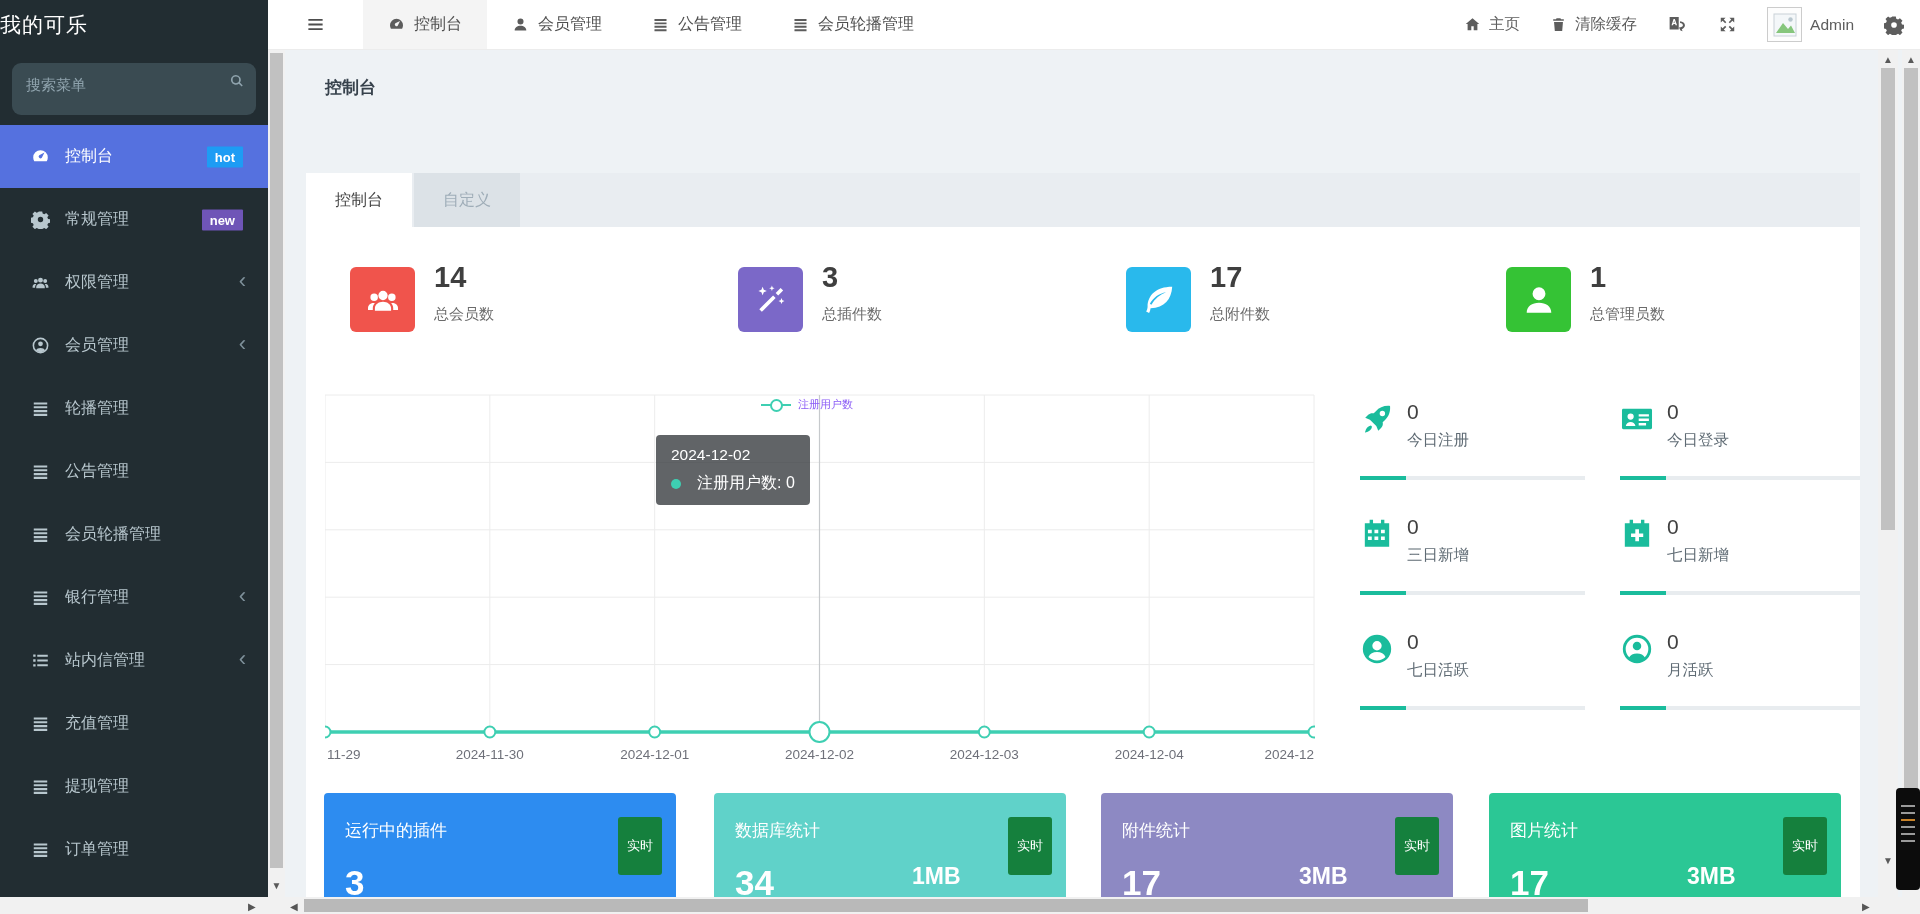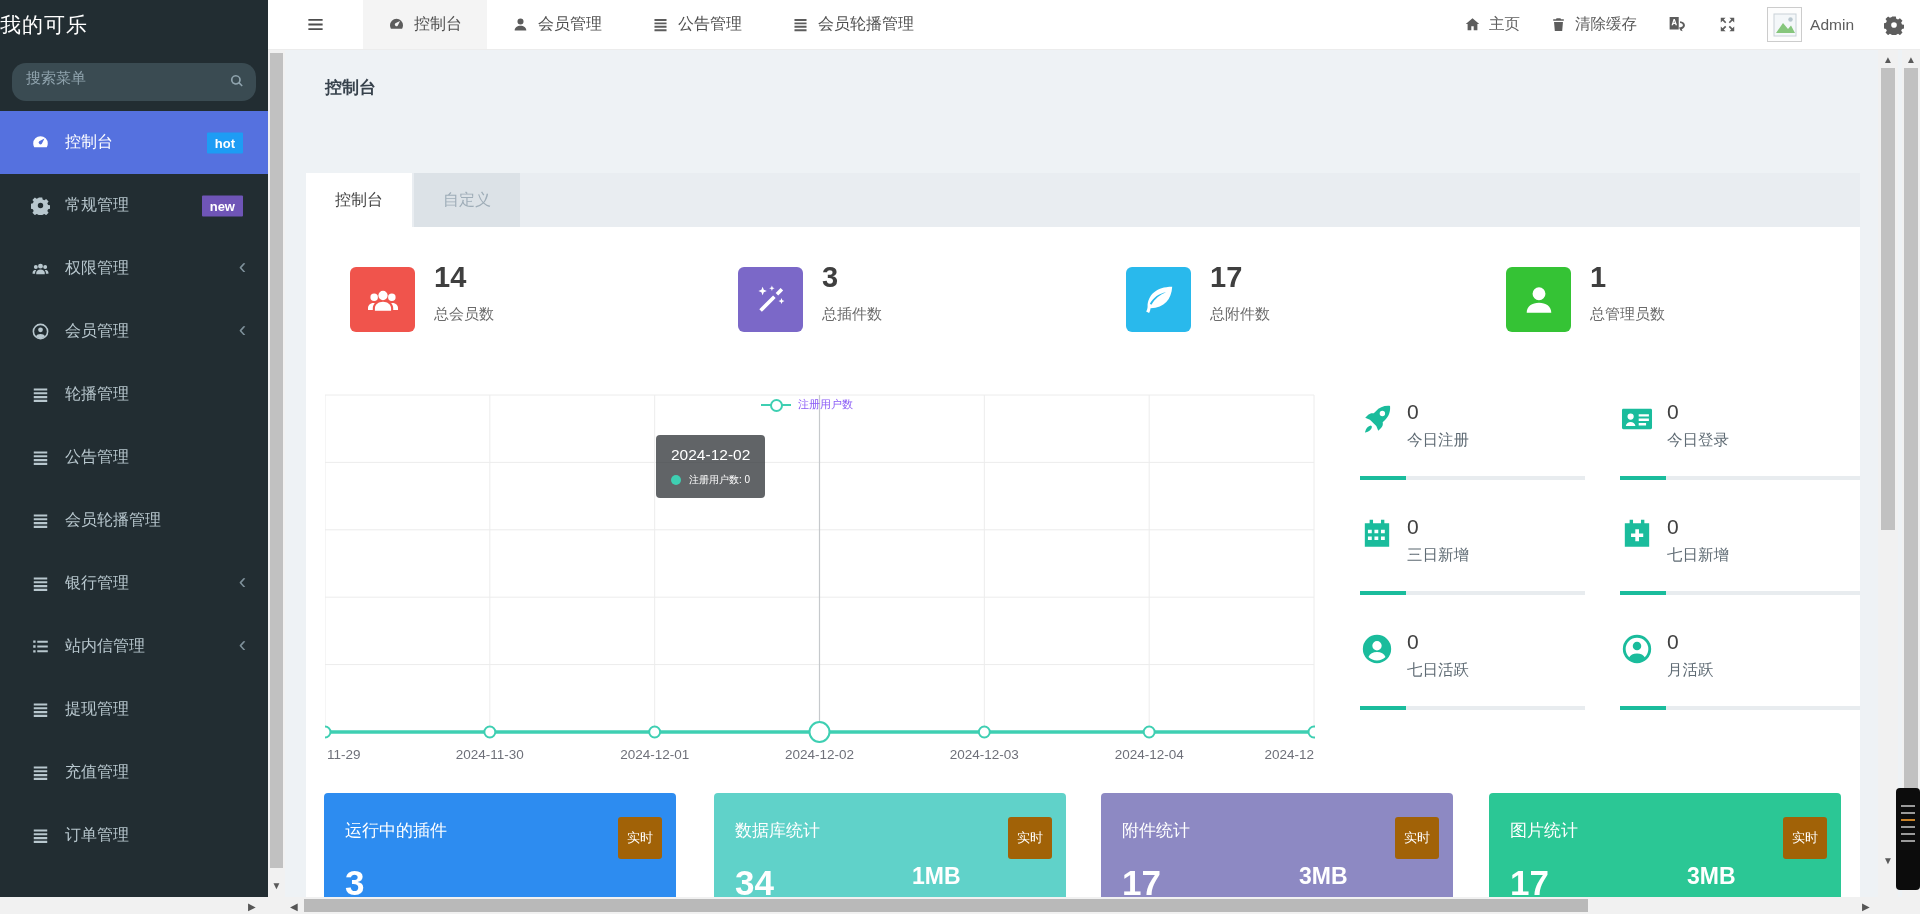--- a/index.html
+++ b/index.html
@@ -3,21 +3,21 @@
 <meta charset="utf-8">
 <style>
 *{margin:0;padding:0;box-sizing:border-box}
 html,body{width:1920px;height:914px;overflow:hidden;background:#eef2f5;
  font-family:"Liberation Sans","DejaVu Sans",sans-serif}
 #app{position:relative;width:1920px;height:914px}
 
 #sidebar{position:absolute;left:0;top:0;width:268px;height:914px;background:#222d32;z-index:3}
 #logo{height:50px;line-height:50px;text-align:left;color:#fff;font-size:21px;letter-spacing:1px}
 #searchwrap{margin:13px 12px 10px;position:relative}
-#searchinput{width:100%;height:38px;background:#3a4b52;border:none;border-radius:14px;color:#cfd8dc;font-size:15px;padding:0 38px 9px 14px;outline:none}
+#searchinput{width:100%;height:52px;background:#3a4b52;border:none;border-radius:9px;color:#cfd8dc;font-size:15px;padding:0 38px 9px 14px;outline:none}
 #searchinput::placeholder{color:#8fa3ad}
 .sic{position:absolute;right:11px;top:10px;color:#8fa3ad}
 #menu{margin-top:8px}
 .mi{height:63px;display:flex;align-items:center;padding-left:27px;color:#b8c7ce;font-size:16px;position:relative;cursor:pointer}
 .mi.active{background:#5571df;color:#fff}
 .mi .ic{width:26px;margin-right:12px;display:flex;justify-content:center}
 .bdg{position:absolute;right:25px;top:50%;transform:translateY(-50%);color:#fff;font-size:13px;font-weight:bold;padding:3px 8px;border-radius:1px}
 .bdg.hot{background:#1d9cf4}
 .bdg.new{background:#6f55b7}
 .chev{position:absolute;right:22px;top:50%;transform:translateY(-58%);color:#7e909a;font-size:22px;line-height:1}
@@ -45,33 +45,33 @@
 .stile{position:absolute;width:65px;height:65px;border-radius:6px;display:flex;align-items:center;justify-content:center;color:#fff}
 .sval{position:absolute;font-size:29px;font-weight:bold;color:#3f3f3f}
 .slab{position:absolute;font-size:15px;color:#6b6b6b}
 
 #chartsvg{position:absolute;left:19px;top:164px}
 #legend{position:absolute;left:455px;top:170px;display:flex;align-items:center;gap:7px;color:#8b5cf6;font-size:11px}
 #legsym{width:30px;height:2px;background:#3ecfb2;position:relative}
 #legsym:after{content:"";position:absolute;left:9px;top:-5px;width:9px;height:9px;border:2px solid #3ecfb2;border-radius:50%;background:#fff}
 #tooltip{position:absolute;left:350px;top:208px;background:rgba(53,57,60,.78);border-radius:4px;padding:11px 15px;color:#fff;z-index:2}
 #ttdate{font-size:15.5px}
-#ttrow{display:flex;align-items:center;gap:8px;margin-top:9px;font-size:10px}
+#ttrow{display:flex;align-items:center;gap:16px;margin-top:9px;font-size:16px}
 #ttdot{width:10px;height:10px;border-radius:50%;background:#3ecfb2}
 
 .ms{position:absolute}
 .ms .mic{position:absolute;left:0;top:2px}
 .ms .mv{position:absolute;left:47px;top:0;font-size:21px;color:#404040}
 .ms .ml{position:absolute;left:47px;top:30px;font-size:15.5px;color:#5f6b74}
 .ms .bar{position:absolute;left:0;top:76px;width:100%;height:4px;background:#e8ecef}
 .ms .bar i{display:block;width:46px;height:4px}
 
 .bcard{position:absolute;top:566px;width:352px;height:150px;border-radius:4px;color:#fff}
 .bcard .bt{position:absolute;left:21px;top:26px;font-size:17px}
-.bcard .bb{position:absolute;right:14px;top:24px;background:#a16207;font-size:13px;padding:12px 9px;border-radius:3px}
+.bcard .bb{position:absolute;right:14px;top:24px;background:#15803d;font-size:13px;padding:20px 9px;border-radius:3px}
 .bcard .bvl{position:absolute;left:21px;top:70px;font-size:35px;font-weight:bold}
 .bcard .bvr{position:absolute;left:198px;top:70px;font-size:23px;font-weight:bold}
 
 .sb{position:absolute;background:#f1f1f1;z-index:4}
 .sbthumb{position:absolute;background:#c1c1c1}
 .sarrow{position:absolute;color:#5a5a5a;font-size:10px;line-height:1;width:100%;text-align:center;cursor:pointer}
 #bottombar{position:absolute;left:0;top:897px;width:1878px;height:17px;background:#f1f1f1;z-index:5}
 #bbthumb{position:absolute;left:304px;top:2px;width:1284px;height:13px;background:#b9b9b9}
 .harr{position:absolute;top:4px;color:#565656;font-size:10px;cursor:pointer}
 #corner{position:absolute;left:1878px;top:897px;width:42px;height:17px;background:#f1f1f1;z-index:5}
@@ -174,29 +174,29 @@
           </span>
           <span>站内信管理</span>
           <span class="chev">‹</span>
         </div>
         <div class="mi">
           <span class="ic">
             <svg class="i" width="19" height="19" viewBox="0 0 24 24">
               <path d="M3.5 4.3h17v2.7h-17zM3.5 9.1h17v2.7h-17zM3.5 13.9h17v2.7h-17zM3.5 18.7h17v2.7h-17z"></path>
             </svg>
           </span>
+          <span>充值管理</span>
+        </div>
+        <div class="mi">
+          <span class="ic">
+            <svg class="i" width="19" height="19" viewBox="0 0 24 24">
+              <path d="M3.5 4.3h17v2.7h-17zM3.5 9.1h17v2.7h-17zM3.5 13.9h17v2.7h-17zM3.5 18.7h17v2.7h-17z"></path>
+            </svg>
+          </span>
           <span>提现管理</span>
-        </div>
-        <div class="mi">
-          <span class="ic">
-            <svg class="i" width="19" height="19" viewBox="0 0 24 24">
-              <path d="M3.5 4.3h17v2.7h-17zM3.5 9.1h17v2.7h-17zM3.5 13.9h17v2.7h-17zM3.5 18.7h17v2.7h-17z"></path>
-            </svg>
-          </span>
-          <span>充值管理</span>
         </div>
         <div class="mi">
           <span class="ic">
             <svg class="i" width="19" height="19" viewBox="0 0 24 24">
               <path d="M3.5 4.3h17v2.7h-17zM3.5 9.1h17v2.7h-17zM3.5 13.9h17v2.7h-17zM3.5 18.7h17v2.7h-17z"></path>
             </svg>
           </span>
           <span>订单管理</span>
         </div>
       </div>

